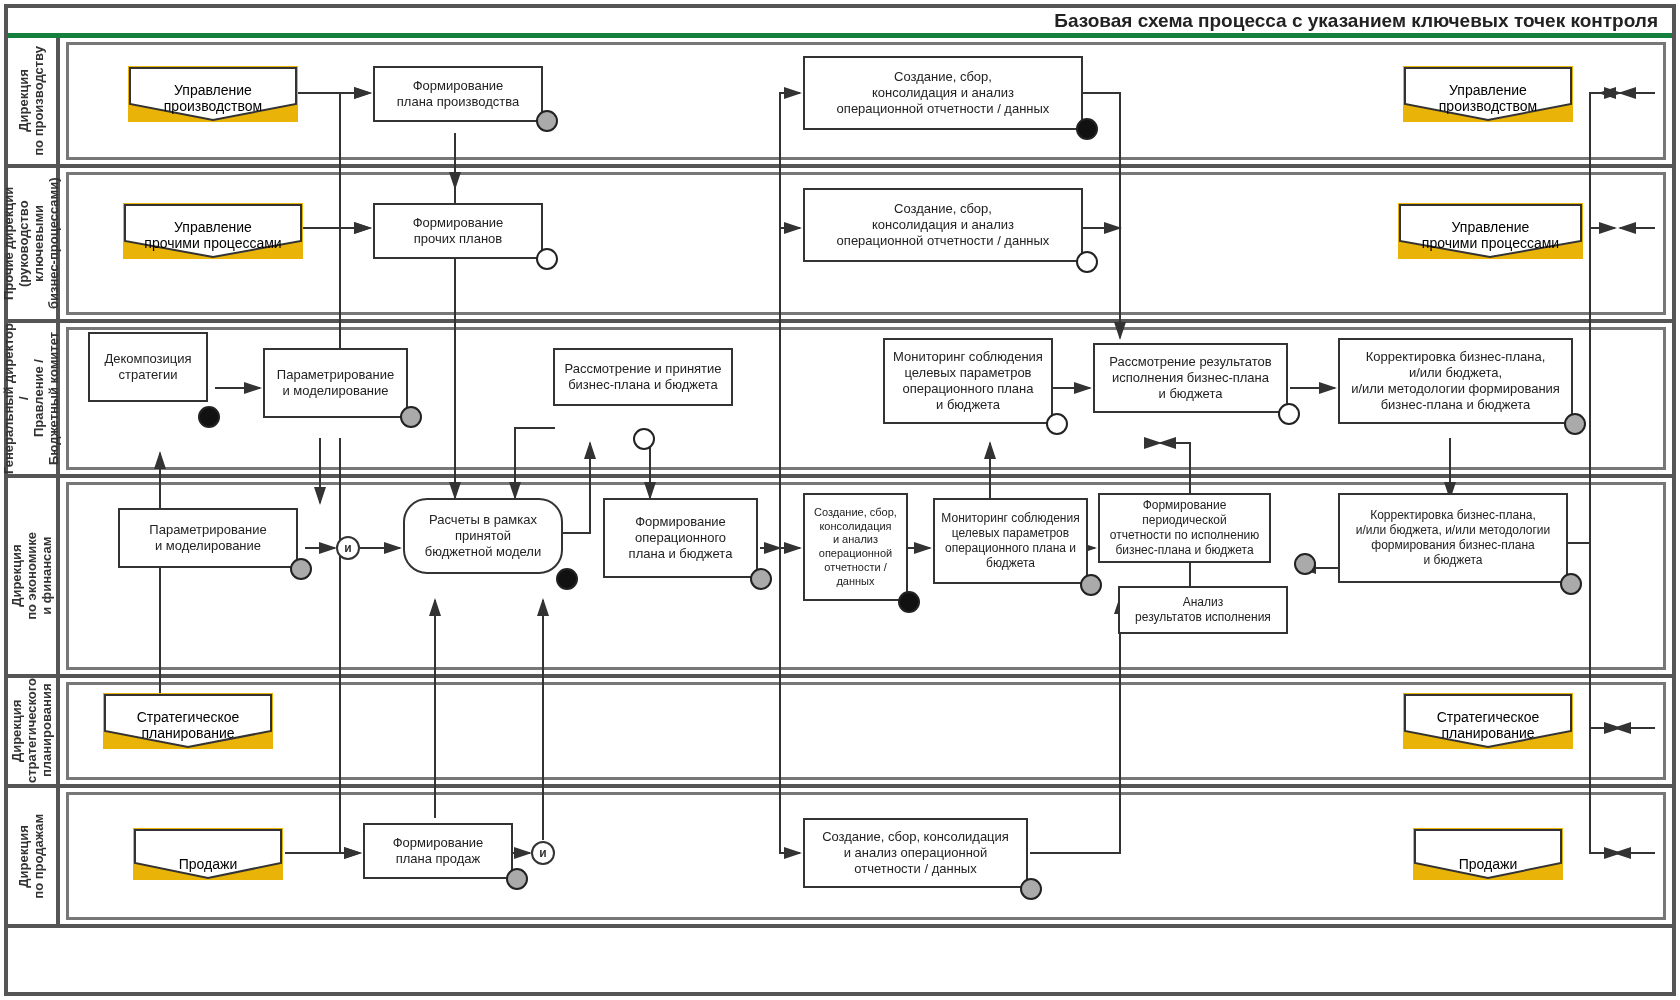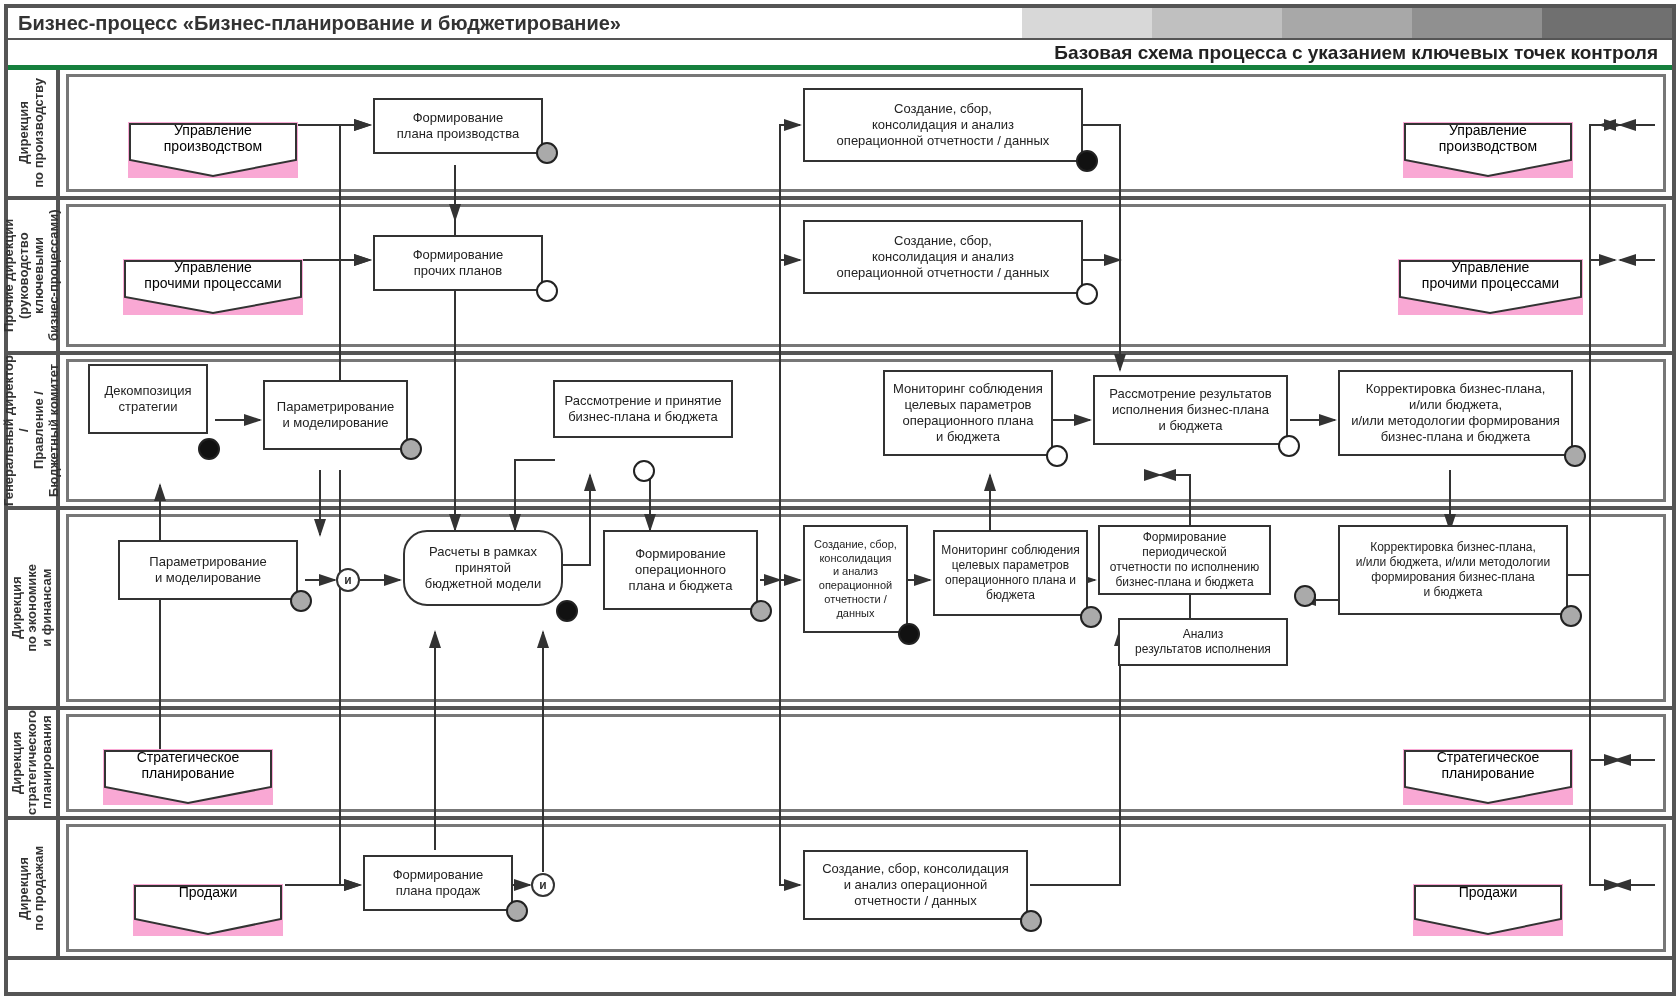--- a/index.html
+++ b/index.html
@@ -98,28 +98,27 @@
     align-items: center;
     justify-content: center;
     text-align: center;
     font-size: 13px;
     line-height: 1.25;
     padding: 4px 6px;
     color: #222;
   }
   .pentagon {
     position: absolute;
-    background: #f9a8d4;
+    background: #eab308;
     text-align: center;
     font-size: 14px;
     display: flex;
-    align-items: flex-start;
+    align-items: flex-end;
     justify-content: center;
     padding-bottom: 8px;
-    margin-top: 24px;
   }
   .pentagon svg { position: absolute; inset: 0; width: 100%; height: 100%; }
   .pentagon .ptxt { position: relative; z-index: 2; font-size: 14px; padding: 0 8px;}
   .dot {
     position: absolute;
     width: 22px; height: 22px;
     border: 2px solid #222;
     border-radius: 50%;
   }
   .dot.black { background: #111; }
@@ -139,30 +138,20 @@
     left: 52px;
     top: 0;
     pointer-events: none;
     overflow: visible;
   }
 </style>
 </head>
 <body>
 
 <div class="frame">
-  <div class="title-bar">
-    <div class="title-text">Бизнес-процесс «Бизнес-планирование и бюджетирование»</div>
-    <div class="title-stripes">
-      <div class="stripe s1"></div>
-        <div class="stripe s2"></div>
-        <div class="stripe s3"></div>
-        <div class="stripe s4"></div>
-        <div class="stripe s5"></div>
-    </div>
-  </div>
   <div class="subtitle-bar">
     <div class="subtitle-text">Базовая схема процесса с указанием ключевых точек контроля</div>
   </div>
 
   <div class="lanes">
 
     <div class="lane" style="top:0; height:130px;">
       <div class="lane-label">
           <span>Дирекция<br>по производству</span>
         </div>

